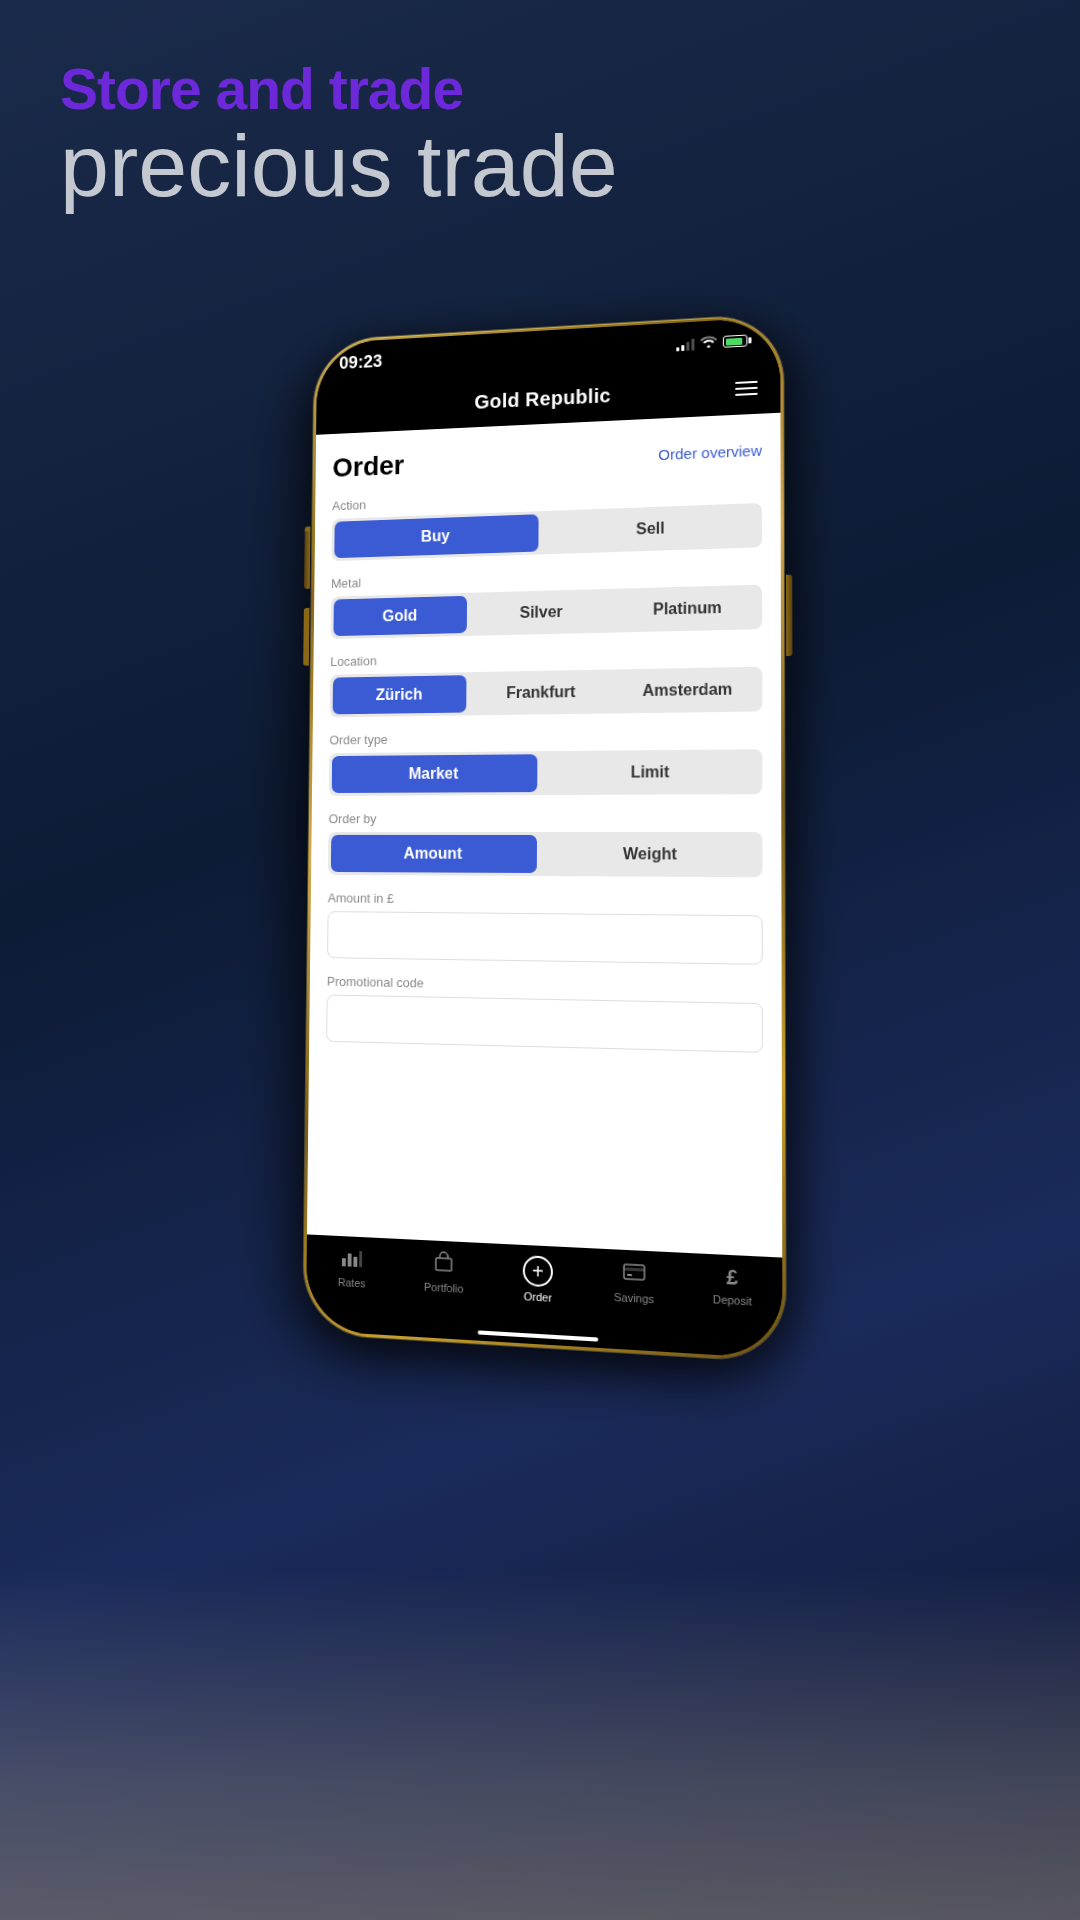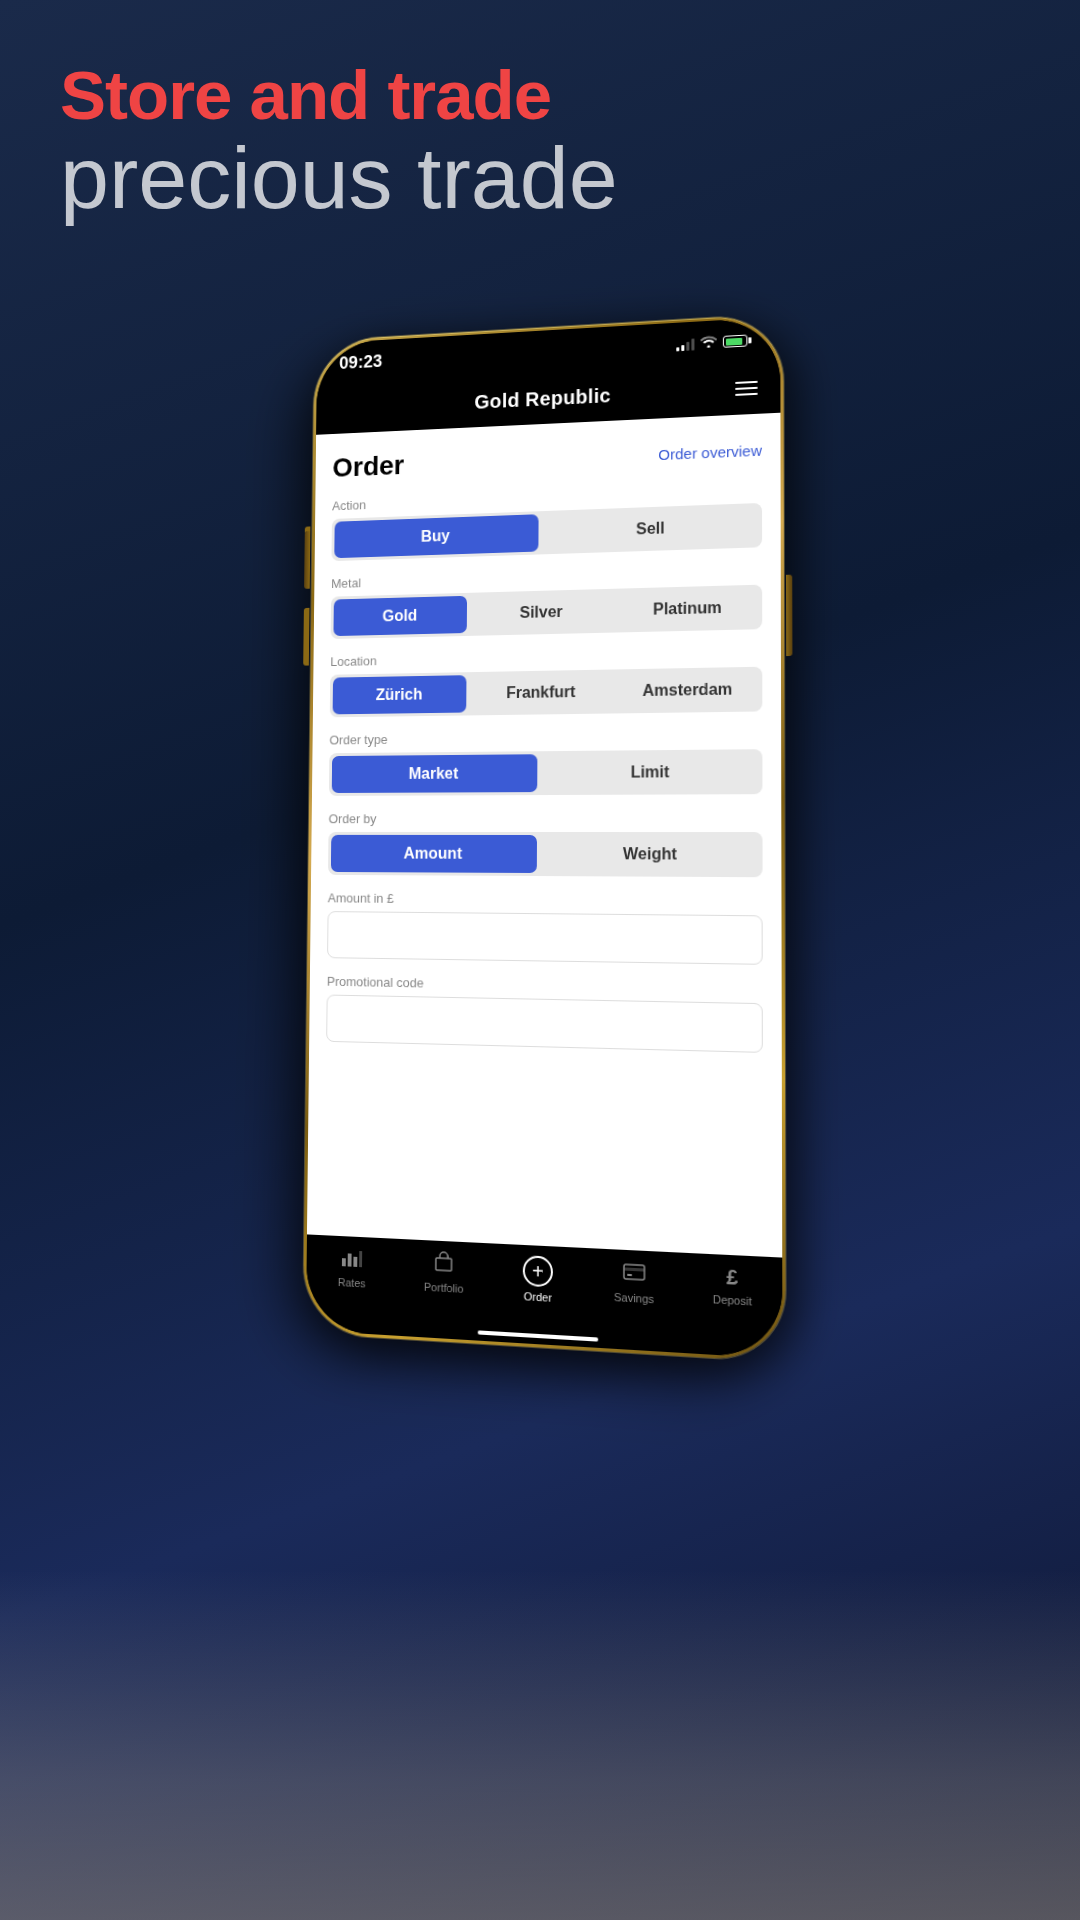--- a/index.html
+++ b/index.html
@@ -17,23 +17,23 @@
     
     .hero-text {
       position: absolute;
       top: 60px;
       left: 60px;
       right: 60px;
       z-index: 1;
     }
 
     .hero-title {
-      font-size: 69px;
+      font-size: 57px;
       font-weight: 800;
-      color: #ef4444;
+      color: #6d28d9;
       line-height: 1.05;
       letter-spacing: -1px;
     }
 
     .hero-subtitle {
       font-size: 88px;
       font-weight: 400;
       color: rgba(255,255,255,0.75);
       line-height: 1.05;
     }

